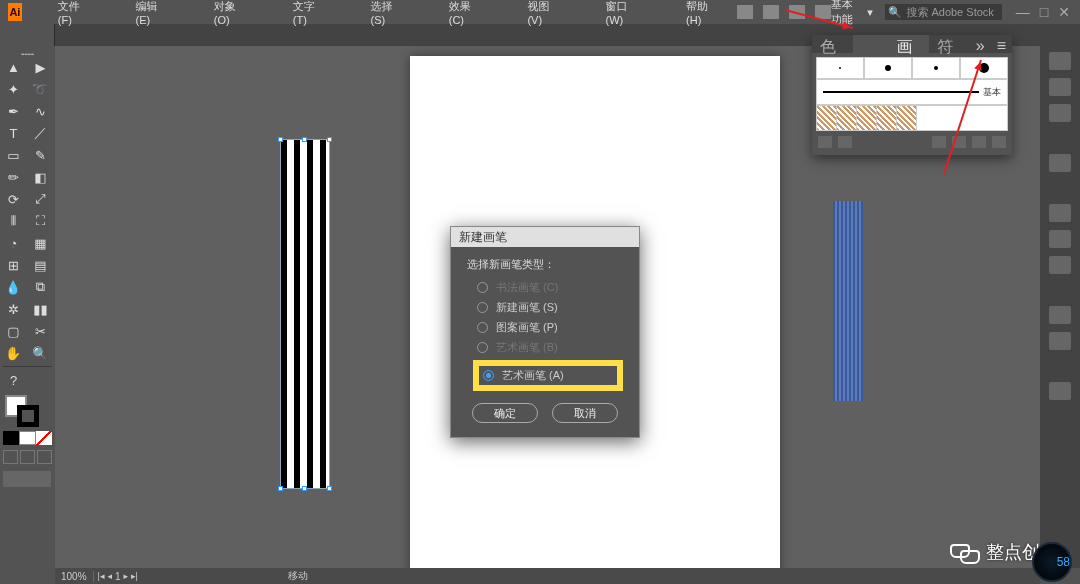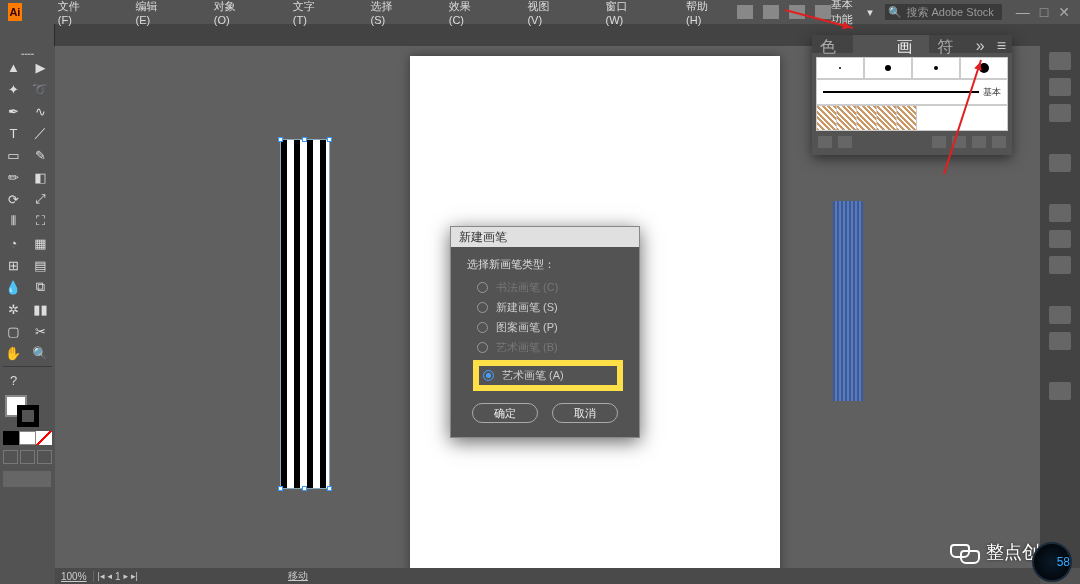--- a/index.html
+++ b/index.html
@@ -81,21 +81,21 @@
 .bp-thumbs { height:26px; background:#fff; border:1px solid #ccc; display:flex; }
 .bp-th { width:20px; border-right:1px solid #ccc; background:repeating-linear-gradient(45deg,#c96,#c96 2px,#fff 2px,#fff 4px); }
 .bp-foot { height:18px; display:flex; align-items:center; gap:6px; padding:0 6px; }
 .bp-fi { width:14px; height:12px; background:#666; }
 
 
 .blue-stripes { position:absolute; left:778px; top:155px; width:30px; height:200px; background:repeating-linear-gradient(90deg,#3a5a9a 0 2px,#5a7aba 2px 4px); }
 
 
 .statusbar { position:absolute; bottom:0; left:55px; right:40px; height:16px; background:#4a4a4a; display:flex; align-items:center; font-size:10px; color:#ccc; }
-.sb-item { padding:0 6px; border-right:1px solid #666;text-decoration:underline; }
+.sb-item { padding:0 6px; border-right:1px solid #666; }
 .sb-pg { display:flex; align-items:center; gap:3px; padding:0 4px; }
 .sb-arrow { font-size:9px; }
 
 
 .watermark { position:absolute; right:22px; bottom:20px; display:flex; align-items:center; gap:8px; color:#fff; font-size:18px; font-weight:500; text-shadow:0 0 3px rgba(0,0,0,.8); }
 .wm-ic { width:28px; height:24px; position:relative; }
 .wm-ic::before,.wm-ic::after { content:""; position:absolute; width:16px; height:10px; border:2px solid #fff; border-radius:4px 4px 6px 6px; }
 .wm-ic::before { left:0; top:4px; }
 .wm-ic::after { left:10px; top:10px; }
 .speed { position:absolute; right:8px; bottom:2px; width:40px; height:40px; border:2px solid #1a2a3a; border-radius:50%; background:radial-gradient(#0a1a2a,#000); display:flex; align-items:center; justify-content:flex-end; color:#3af; font-size:12px; }

